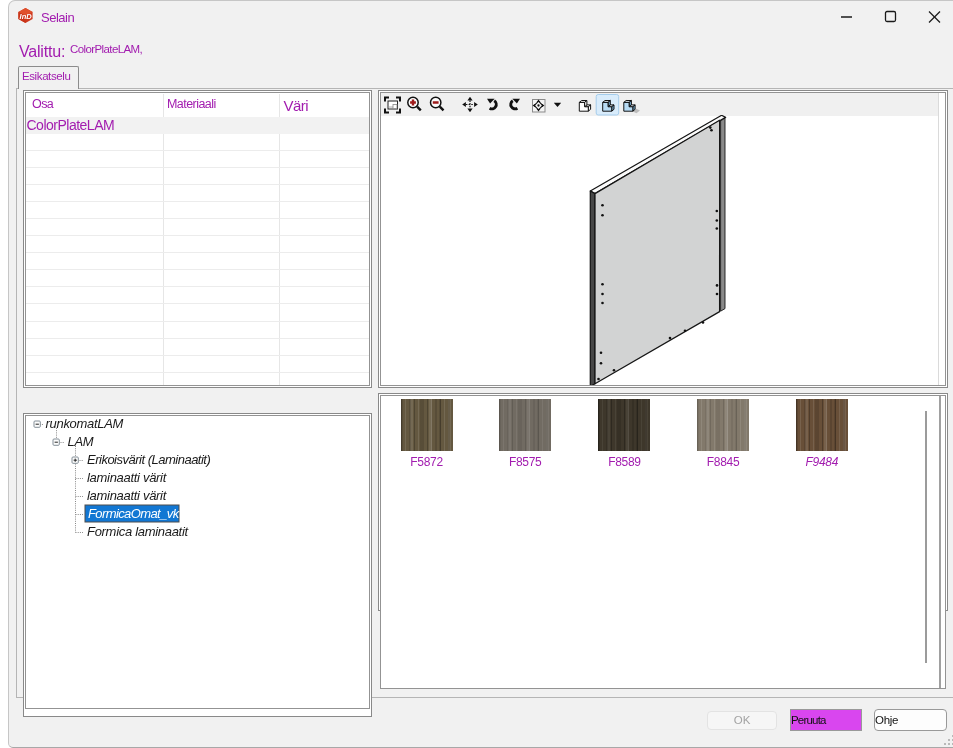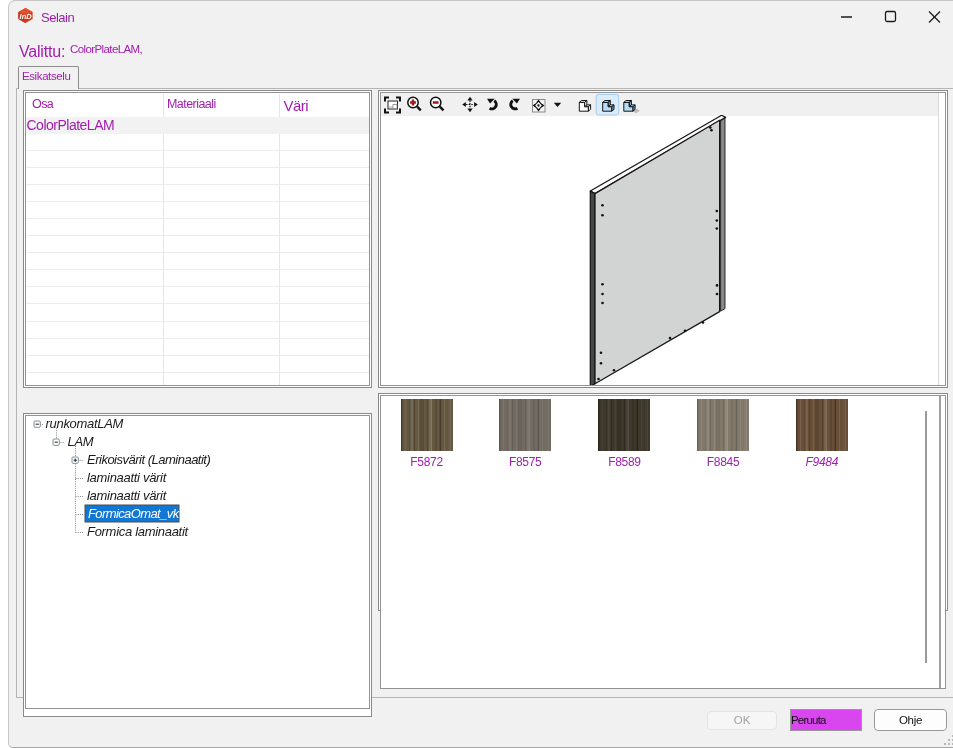--- a/index.html
+++ b/index.html
@@ -233,21 +233,21 @@
       <div class="txt lbl" style="left:217.4px;">F8589</div>
       <div class="txt lbl" style="left:316.1px;">F8845</div>
       <div class="txt lbl" style="left:414.8px;font-style:italic;">F9484</div>
       <div class="abs" style="left:544px;top:15px;width:2px;height:252px;background:#9b9b9b;"></div>
       <div class="abs" style="left:558px;top:0;width:1.5px;height:294px;background:#a0a0a0;"></div>
     </div>
   </div>
 
   <div class="abs" style="left:698px;top:710px;width:70px;height:19px;background:#f6f6f6;border:1px solid #e3e3e3;border-radius:4px;color:#a3a3a3;font-size:11.5px;text-align:center;line-height:17px;">OK</div>
   <div class="abs" style="left:781px;top:708px;width:72px;height:22px;background:#d946ef;border:1px solid #999;border-radius:0;color:#111;font-size:11.5px;line-height:20px;letter-spacing:-0.8px;">Peruuta</div>
-  <div class="abs" style="left:865px;top:708px;width:73px;height:22px;background:#fdfdfd;border:1px solid #999;border-radius:4px;color:#111;font-size:11.5px;text-align:center;line-height:20px;letter-spacing:-0.3px;">Ohje</div>
+  <div class="abs" style="left:865px;top:708px;width:73px;height:22px;background:#fdfdfd;border:1px solid #999;border-radius:4px;color:#111;font-size:11.5px;text-align:left;line-height:20px;letter-spacing:-0.3px;">Ohje</div>
 
   <svg class="abs" style="left:933px;top:732px" width="14" height="14" viewBox="0 0 14 14">
     <g fill="#b9b9b9">
       <rect x="10" y="2" width="2" height="2"></rect>
       <rect x="6" y="6" width="2" height="2"></rect>
         <rect x="10" y="6" width="2" height="2"></rect>
       <rect x="2" y="10" width="2" height="2"></rect>
         <rect x="6" y="10" width="2" height="2"></rect>
         <rect x="10" y="10" width="2" height="2"></rect>
     </g>

